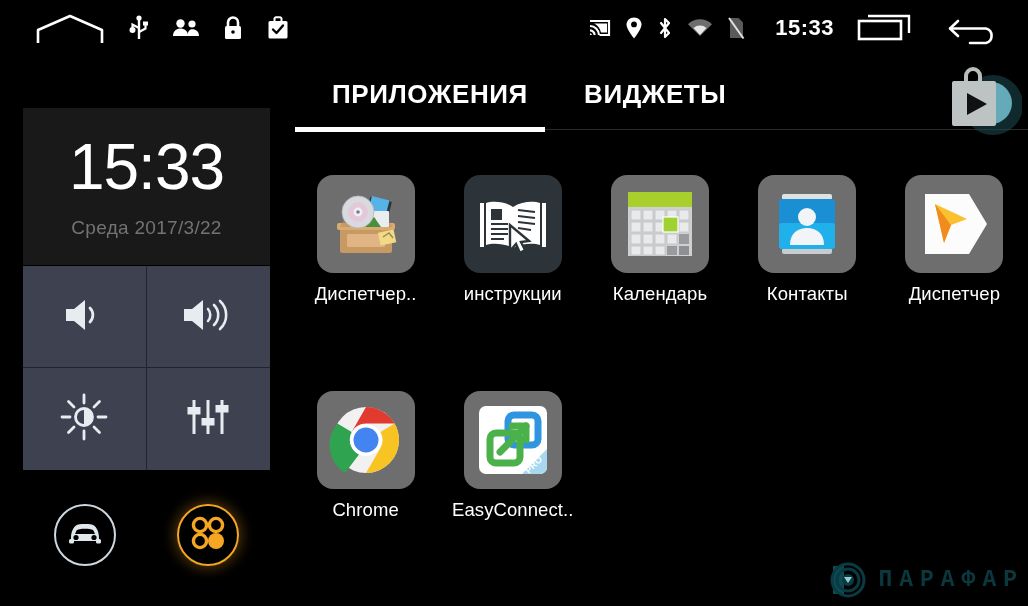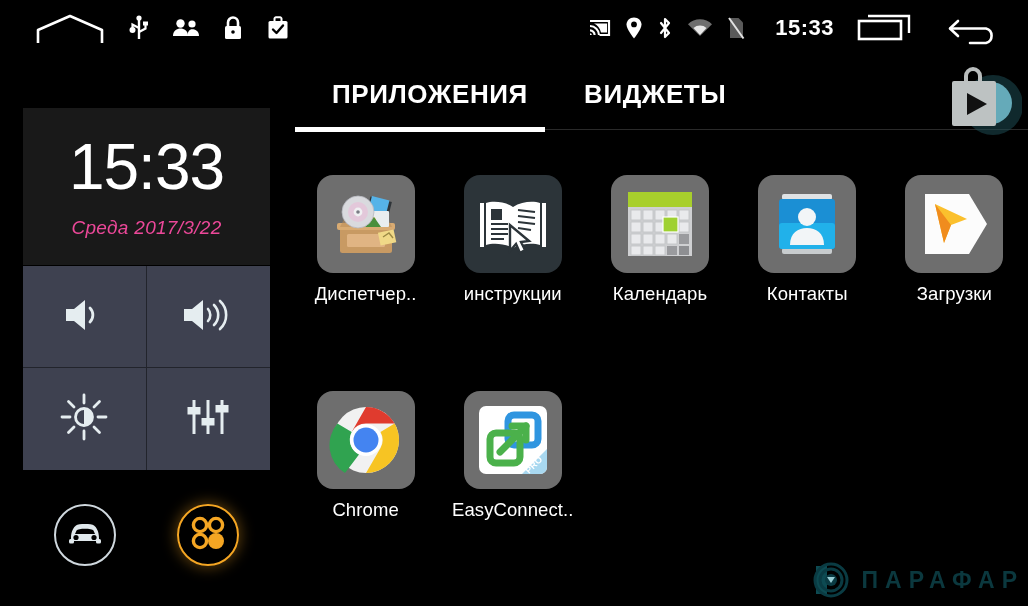--- a/index.html
+++ b/index.html
@@ -24,21 +24,21 @@
 
   
   .sidebar { position:absolute; left:0; top:55px; width:292px; height:551px; background:#000; }
 
   .clock-widget {
     position:absolute; left:23px; top:53px; width:247px; height:157px;
     background:#191919;
     display:flex; flex-direction:column; align-items:center; justify-content:center;
   }
   .clock-time { color:#fff; font-size:64px; font-weight:300; line-height:1; letter-spacing:-1px; }
-  .clock-date { color:#ec4899; font-size:19px; margin-top:18px; letter-spacing:0.3px;font-style:italic; }
+  .clock-date { color:#737373; font-size:19px; margin-top:18px; letter-spacing:0.3px; }
 
   .ctrl-grid {
     position:absolute; left:23px; top:211px; width:247px; height:204px;
     display:grid; grid-template-columns:1fr 1fr; grid-template-rows:1fr 1fr;
     background:#2b2d36;
   }
   .ctrl-cell {
     background:#3e4150;
     display:flex; align-items:center; justify-content:center;
     border-right:1px solid #22242c; border-bottom:1px solid #22242c;
@@ -82,21 +82,21 @@
   .app-icon {
     width:98px; height:98px; border-radius:16px; background:#6e6e6e;
     display:flex; align-items:center; justify-content:center; overflow:hidden;
     position:relative;
   }
   .app-label {
     margin-top:10px; color:#fff; font-size:18.5px; white-space:nowrap;
     letter-spacing:0.1px;
   }
 
-  .watermark { position:absolute; right:4px; bottom:4px; height:44px; display:flex; align-items:center; opacity:0.95; }
+  .watermark { position:absolute; right:4px; bottom:4px; height:44px; display:flex; align-items:center; opacity:0.95;font-family:Liberation Mono, monospace; }
   .wm-text { color:#0c3b42; font-size:23px; letter-spacing:7px; font-weight:600; margin-left:8px; }
 </style>
 </head>
 <body>
 
 <div id="root">
 
   <div class="statusbar">
     <div class="sb-left">
       <div class="sb-home">
@@ -390,21 +390,21 @@
       </div>
 
       <div class="app">
         <div class="app-icon">
           <svg width="86" height="86" viewBox="0 0 86 86">
             <path d="M14 13 L58 13 L76 43 L58 73 L14 73 Z" fill="#fcfcfc"></path>
             <path d="M24 23 L56 38 L40 44 L33 62 Z" fill="#fbc02d"></path>
             <path d="M24 23 L33 62 L40 44 Z" fill="#f08c1e"></path>
           </svg>
         </div>
-        <div class="app-label">Загрузки</div>
+        <div class="app-label">Диспетчер</div>
       </div>
 
 
       <div class="app">
         <div class="app-icon">
           <svg width="86" height="86" viewBox="0 0 86 86">
             <circle cx="43" cy="43" r="33" fill="#f1f1f1"></circle>
             <path d="M43 10 A33 33 0 0 1 71.6 26.5 L43 26.5 A16.5 16.5 0 0 0 28.7 35 Z" fill="#e03b2e"></path>
             <path d="M28.7 35 A16.5 16.5 0 0 0 36 57.5 L22 76 A33 33 0 0 1 14.4 26.5 Z" fill="#30a350"></path>
             <path d="M71.6 26.5 A33 33 0 0 1 43 76 L57.5 51 A16.5 16.5 0 0 0 57.5 35 Z" fill="#f7c423"></path>

